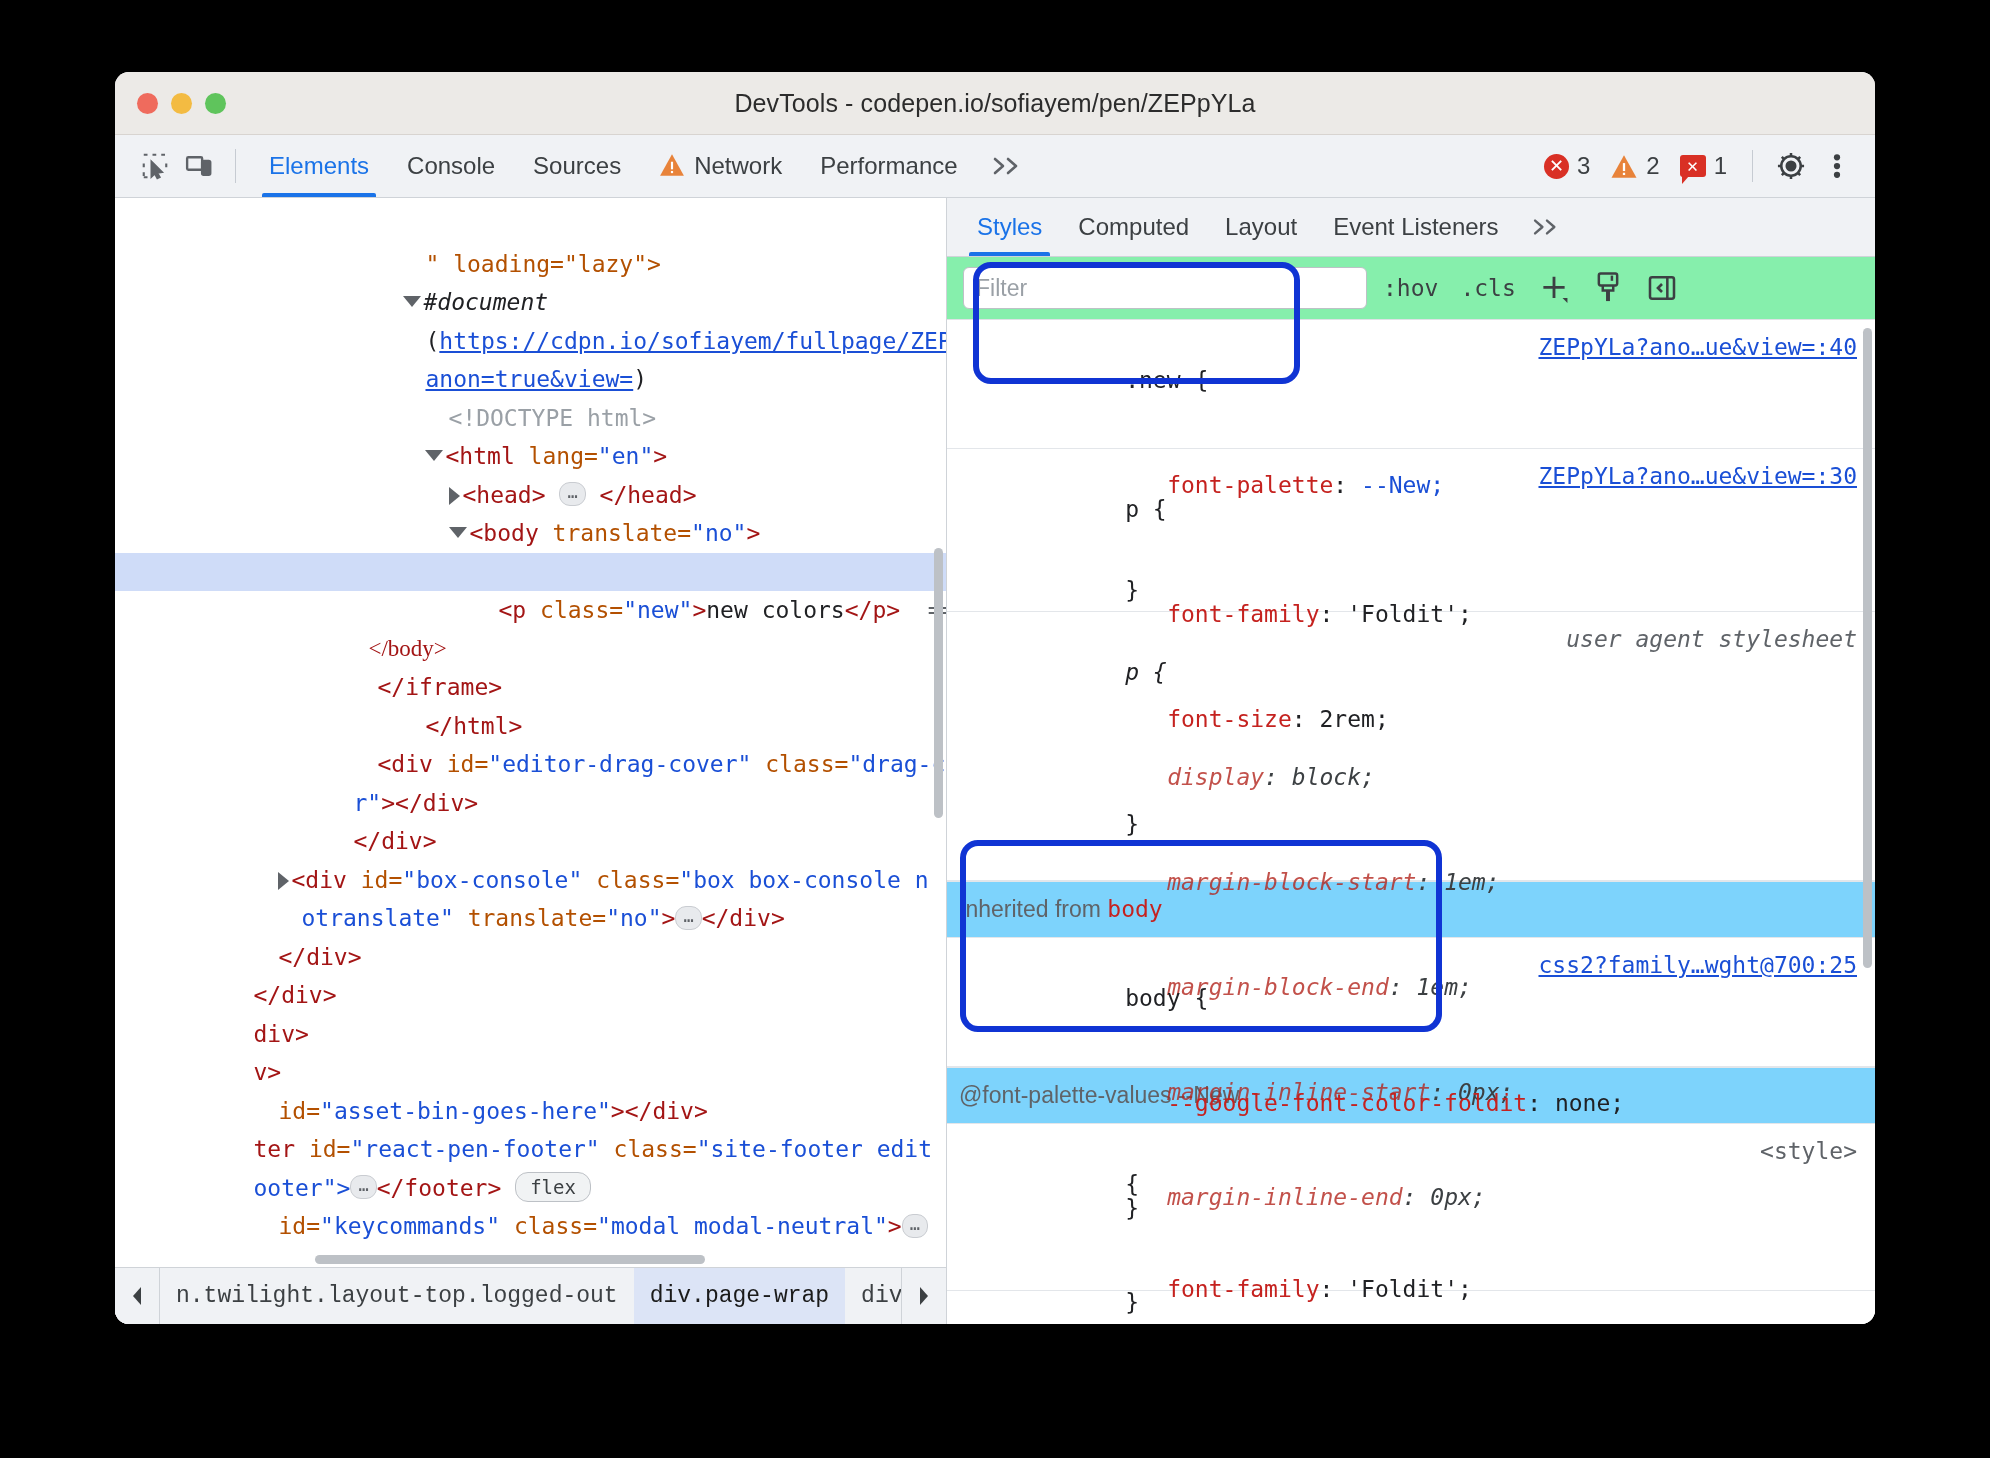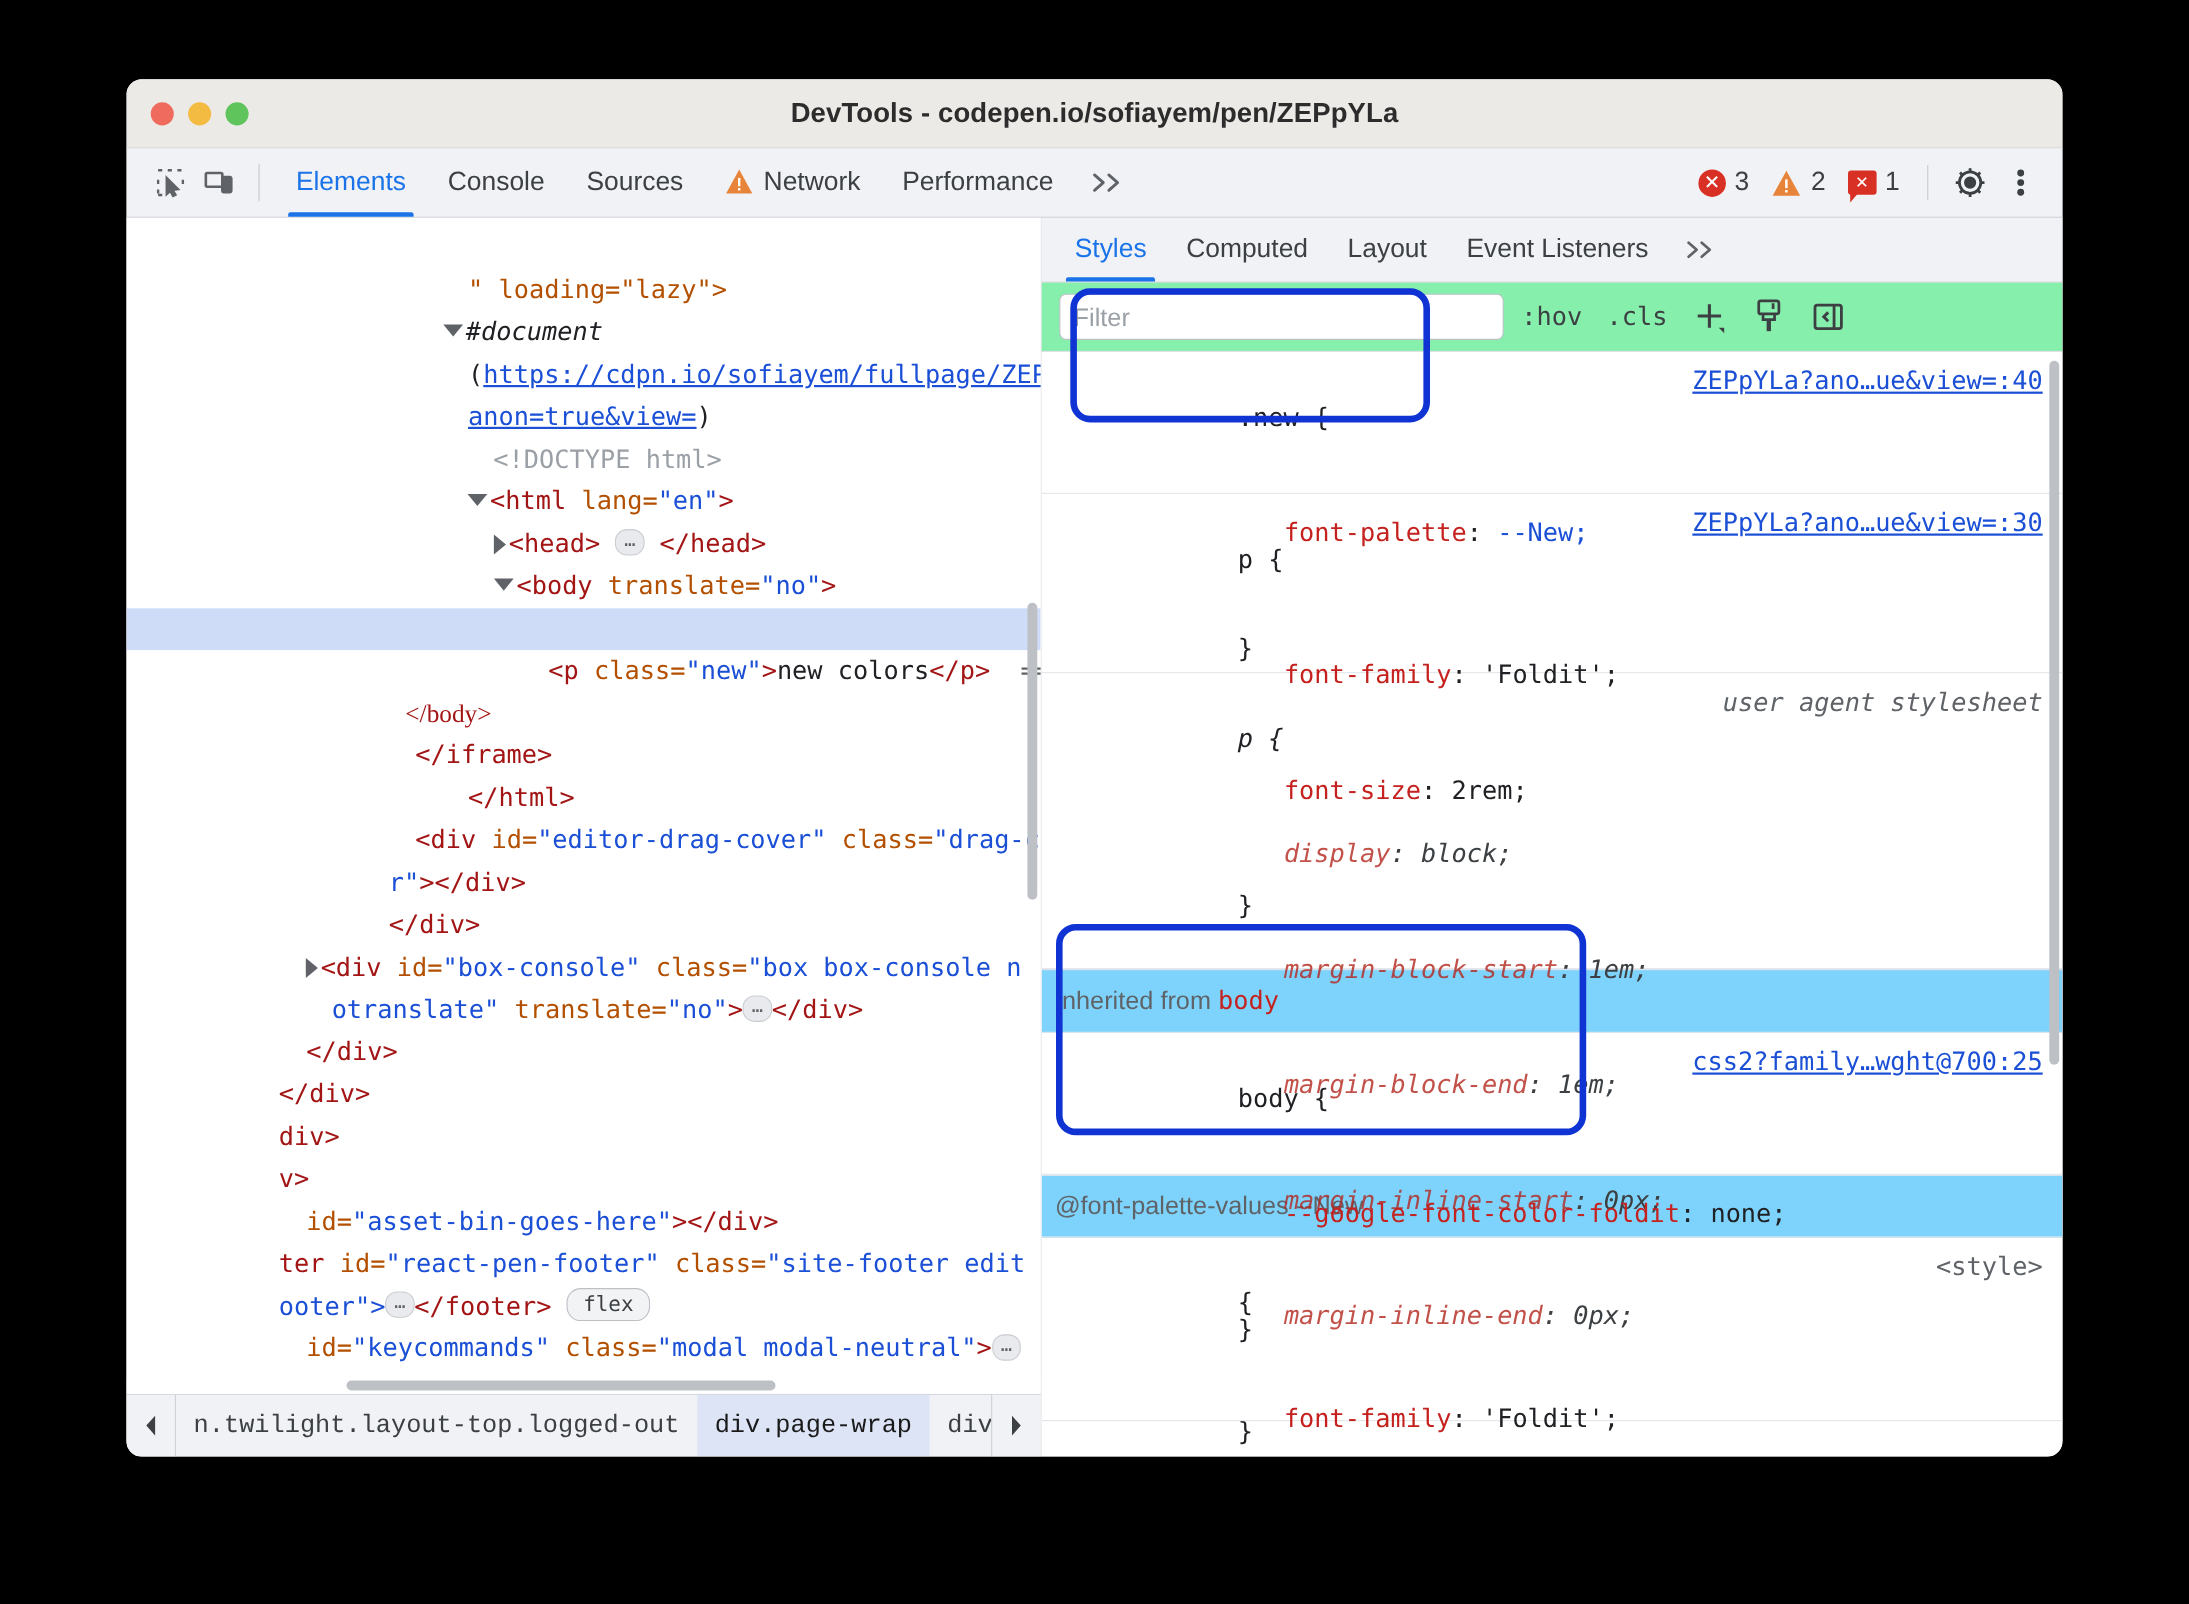--- a/index.html
+++ b/index.html
@@ -50,21 +50,21 @@
   }
   .dot { width: 21px; height: 21px; border-radius: 50%; }
   .dot.red { background: #ef6b5d; }
   .dot.yellow { background: #f3bb42; }
   .dot.green { background: #5fc45c; }
   .titlebar-title {
     position: absolute;
     left: 0; right: 0;
     text-align: center;
     font-size: 25px;
-    font-weight: bold;
+    font-weight: normal;
     color: #2c2c2c;
     letter-spacing: 0.1px;
     pointer-events: none;
   }
 
   
   .toolbar {
     height: 62px;
     background: #f0f2f5;
     border-bottom: 1px solid #cfd3d8;

